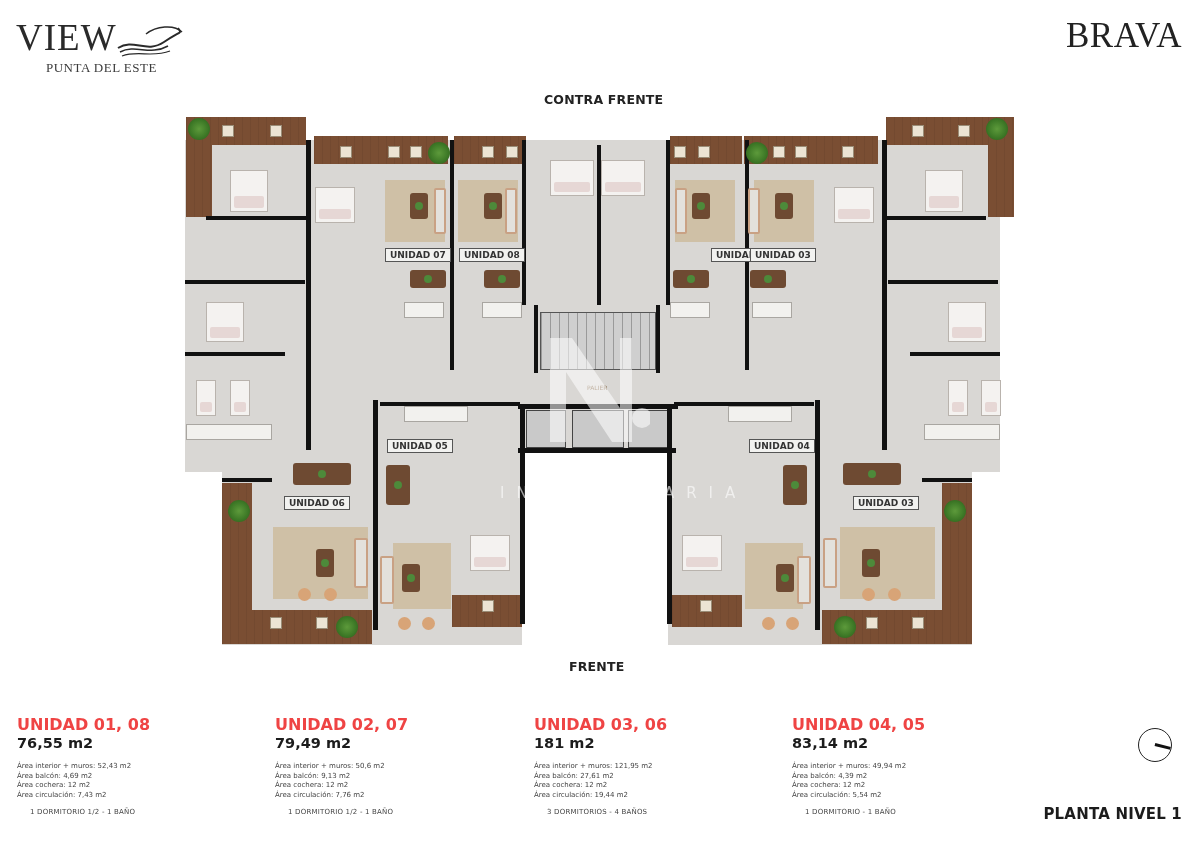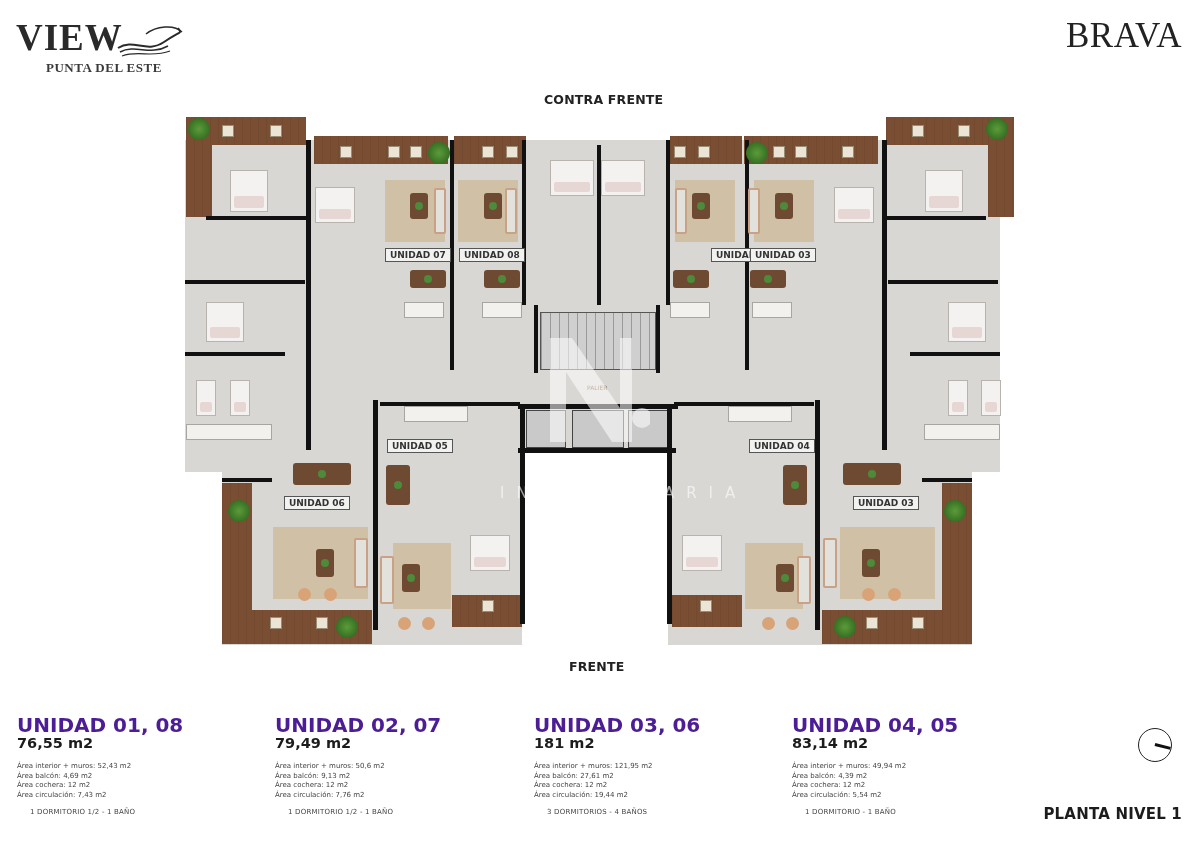--- a/index.html
+++ b/index.html
@@ -1,20 +1,20 @@
 <!DOCTYPE html>
 <html><head>
 <meta charset="utf-8">
 <style>
   * { margin: 0; padding: 0; box-sizing: border-box; }
   html, body { width: 1200px; height: 843px; background: #ffffff; overflow: hidden; }
   body { position: relative; font-family: "DejaVu Sans", sans-serif; color: #1e1e1e; }
 
   
-  .logo { position: absolute; left: 16px; top: 18px; width: 160px; height: 60px; font-weight: bold; }
+  .logo { position: absolute; left: 16px; top: 18px; width: 160px; height: 60px; }
   .logo-word { position: absolute; left: 0; top: 0; font-family: "Liberation Serif", serif; font-size: 37px; letter-spacing: 1px; color: #2a2a2a; line-height: 40px; }
   .logo-wave { position: absolute; left: 100px; top: 6px; width: 70px; height: 34px; }
   .logo-sub { position: absolute; left: 30px; top: 42px; font-family: "Liberation Serif", serif; font-size: 13px; letter-spacing: 0.5px; color: #3a3a3a; }
   .brand { position: absolute; right: 18px; top: 16px; font-family: "Liberation Serif", serif; font-size: 35px; color: #222; letter-spacing: 0.5px; }
 
   .orient { position: absolute; font-family: "DejaVu Sans", sans-serif; font-weight: bold; font-size: 12.5px; color: #222; letter-spacing: 0.2px; }
   .orient.top { left: 544px; top: 92px; }
   .orient.bottom { left: 569px; top: 659px; }
 
   
@@ -38,21 +38,21 @@
 
   .unit-label { position: absolute; height: 14px; padding: 0 4px; background: #f2f2f0; border: 1px solid #555; font-family: "DejaVu Sans", sans-serif; font-size: 9px; font-weight: bold; line-height: 12px; color: #333; white-space: nowrap; }
   .palier { position: absolute; font-size: 6px; color: #7a5b3a; }
 
   .watermark-n { position: absolute; left: 550px; top: 338px; width: 100px; height: 104px; }
   .watermark-text { position: absolute; left: 452px; top: 455px; font-size: 22px; letter-spacing: 3px; color: rgba(255,255,255,0.65); font-weight: bold; white-space: nowrap; }
   .watermark-sub { position: absolute; left: 500px; top: 484px; font-size: 15px; letter-spacing: 12px; color: rgba(255,255,255,0.6); white-space: nowrap; }
 
   
   .unit-card { position: absolute; top: 716px; width: 240px; }
-  .unit-title { font-family: "DejaVu Sans", sans-serif; font-weight: bold; font-size: 20px; line-height: 18px; color: #4c1d95; }
+  .unit-title { font-family: "DejaVu Sans", sans-serif; font-weight: bold; font-size: 16px; line-height: 18px; color: #ef4444; }
   .unit-area { font-family: "DejaVu Sans", sans-serif; font-weight: bold; font-size: 14.5px; line-height: 18px; color: #1c1c1c; }
   .unit-details { margin-top: 10px; font-size: 7px; line-height: 9.5px; color: #444; }
   .unit-rooms { margin-top: 8px; font-size: 7px; color: #444; letter-spacing: 0.2px; margin-left: 13px; }
 
   .compass { position: absolute; left: 1138px; top: 728px; width: 34px; height: 34px; border: 1.5px solid #222; border-radius: 50%; }
   .compass-needle { position: absolute; left: 16px; top: 14px; width: 16px; height: 2.5px; background: #111; transform: rotate(14deg); transform-origin: left center; }
   .level-title { position: absolute; right: 18px; top: 805px; font-family: "DejaVu Sans", sans-serif; font-weight: bold; font-size: 15px; color: #1c1c1c; letter-spacing: 0.2px; }
 </style>
 </head>
 <body>

